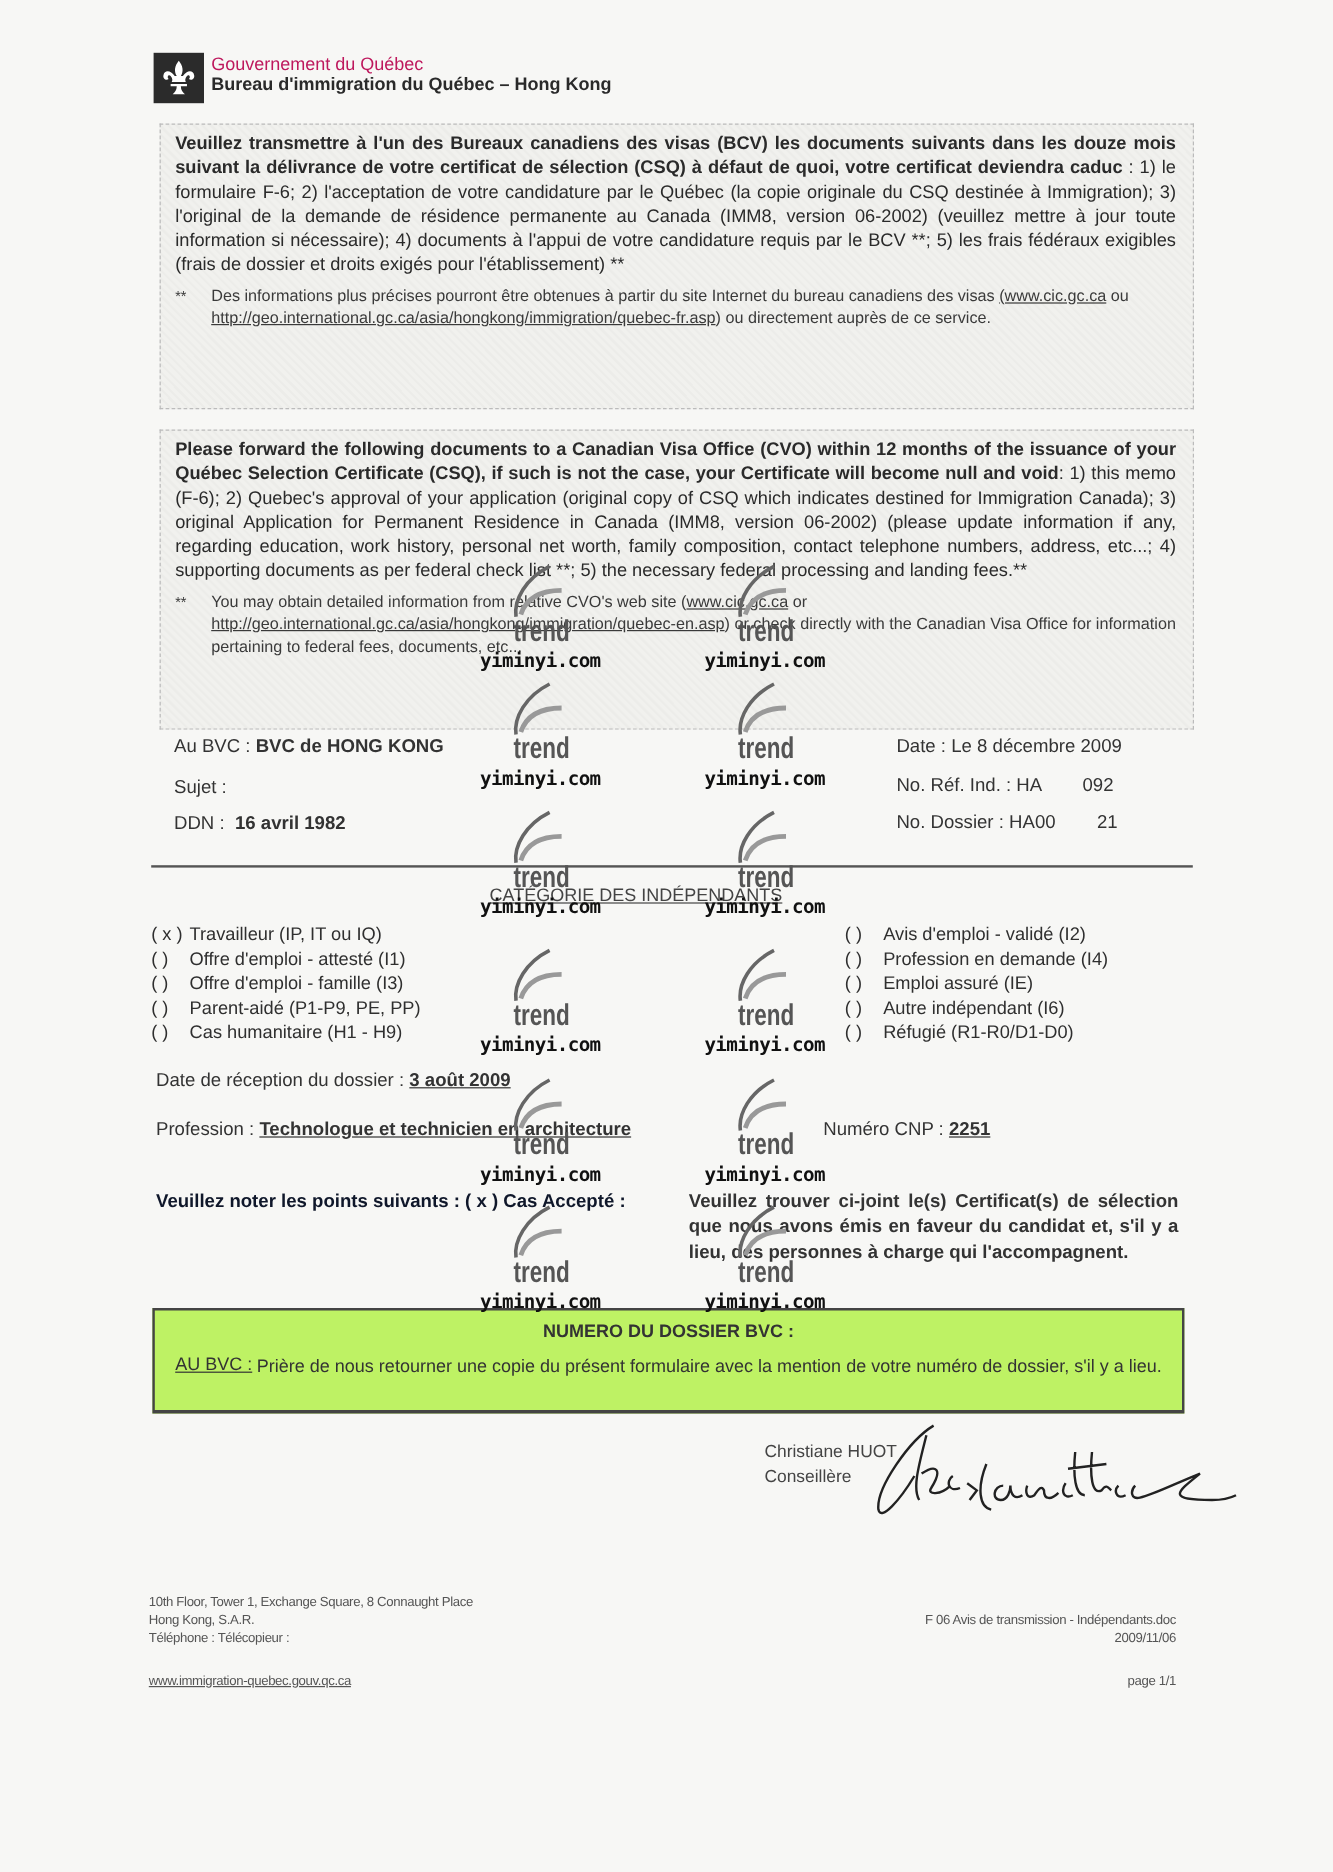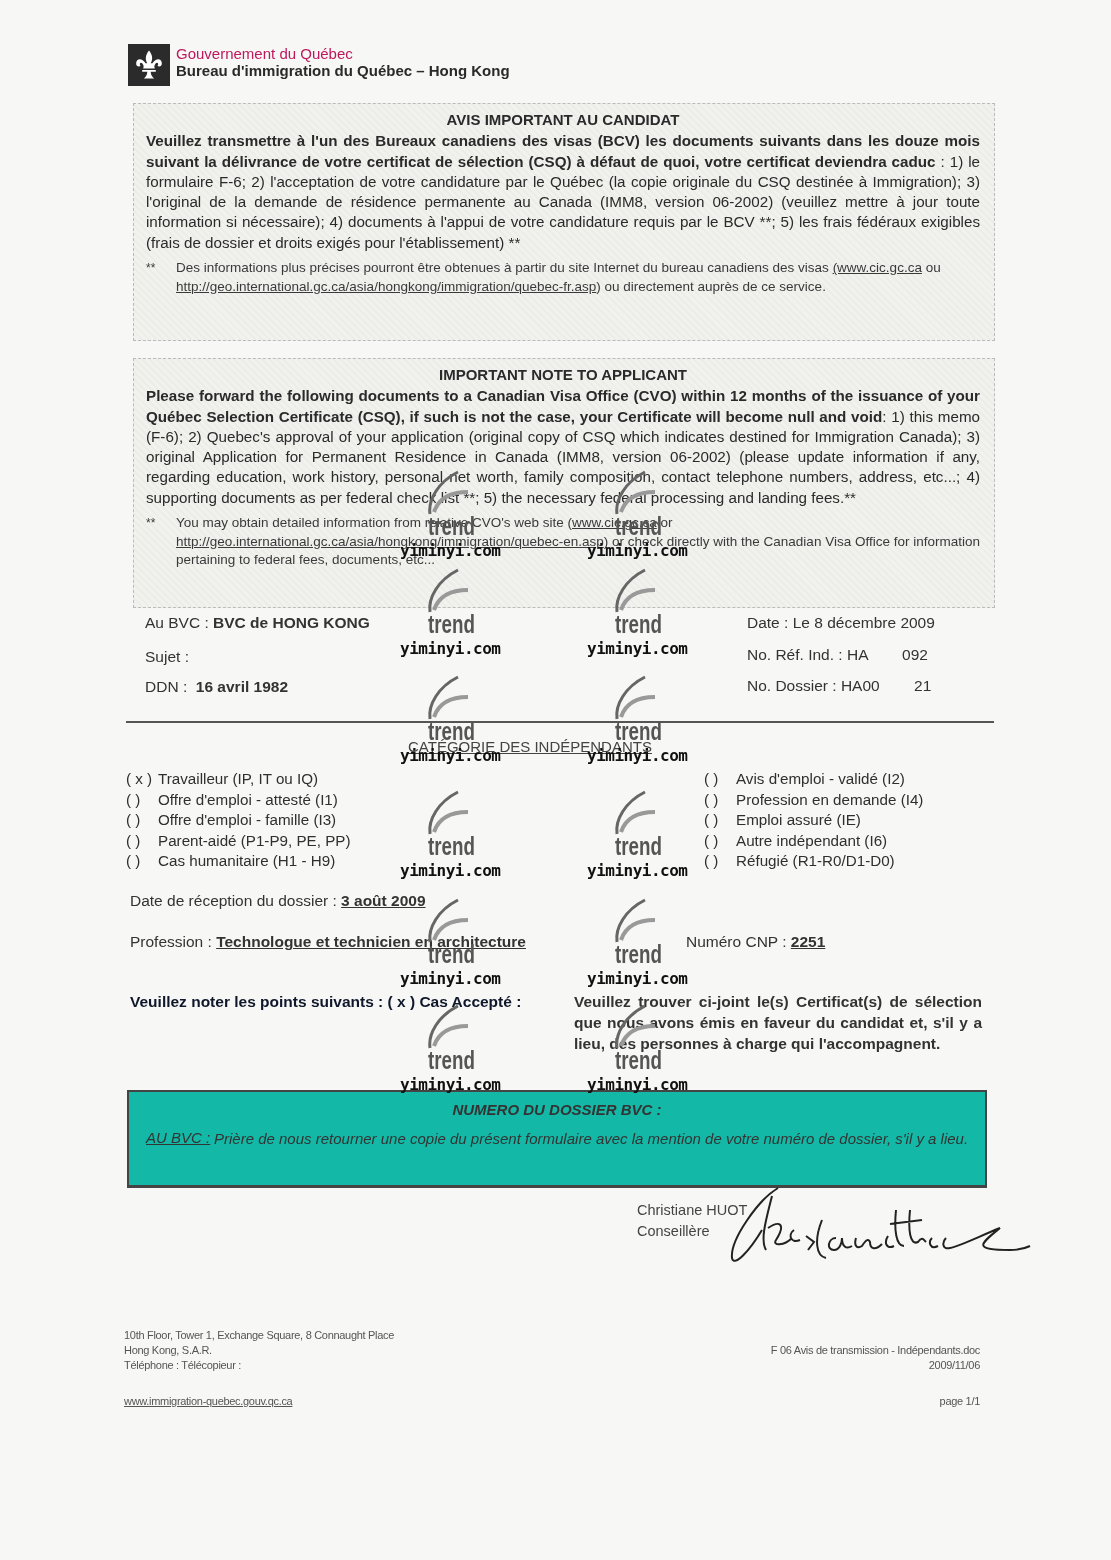--- a/index.html
+++ b/index.html
@@ -35,21 +35,21 @@
   .cat-title { left: 408px; top: 738px; font-size: 15px; color:#444; text-decoration: underline; }
 
   .opt { font-size: 15.2px; line-height: 20.5px; color:#2f2f2f; white-space: nowrap; }
   .chk { display:inline-block; width: 32px; }
 
   .ital { font-size: 15.5px; color:#333; }
   .ital .v { font-weight: bold; text-decoration: underline; }
   .notes { font-size: 15.5px; font-weight: bold; color:#0f172a; }
   .accept-text { left: 574px; top: 991px; width: 408px; font-size: 15.5px; line-height: 21px; font-weight: bold; text-align: justify; color:#333; }
 
-  .bvc-box { left: 127px; top: 1090px; width: 860px; height: 98px; border: 2px solid #444; border-bottom-width: 3px; box-sizing: border-box; background:#14b8a6;font-style:italic; }
+  .bvc-box { left: 127px; top: 1090px; width: 860px; height: 88px; border: 2px solid #444; border-bottom-width: 3px; box-sizing: border-box; background:#bef264; }
   .bvc-title { position:absolute; left:0; right:0; top: 9px; text-align:center; font-size: 15px; font-weight: bold; color:#333; }
   .bvc-label { position:absolute; left: 17px; top: 37px; font-size: 15px; text-decoration: underline; color:#333; }
   .bvc-text { position:absolute; left: 85px; top: 37px; width: 770px; font-size: 15px; line-height: 20px; color:#333; }
 
   .sig-name { left: 637px; top: 1200px; font-size: 14.5px; color:#444; line-height: 21px; }
   .sig-svg { left: 710px; top: 1180px; }
 
   .foot { font-size: 11px; color:#555; line-height: 15px; letter-spacing: -0.3px; }
   .foot-r { text-align: right; }
 
@@ -63,30 +63,28 @@
 
 <div class="abs logo-box">
   <svg viewBox="0 0 40 40">
     <path fill="#fff" d="M20 3 C16 8 15 13 18 18 L16 18 C12 12 6 12 5 17 C4 21 8 23 10 21 C8 19 10 16 12 18 C14 20 14 23 13 24 L27 24 C26 23 26 20 28 18 C30 16 32 19 30 21 C32 23 36 21 35 17 C34 12 28 12 24 18 L22 18 C25 13 24 8 20 3 Z M12 26 L28 26 L28 28 L22 28 C22 32 24 34 26 36 L14 36 C16 34 18 32 18 28 L12 28 Z"></path>
   </svg>
 </div>
 <div class="abs hdr1">Gouvernement du Québec</div>
 <div class="abs hdr2">Bureau d'immigration du Québec – Hong Kong</div>
 
 <div class="abs notice notice-fr">
-  <div class="title">AVIS IMPORTANT AU CANDIDAT</div>
   <div><b>Veuillez transmettre à l'un des Bureaux canadiens des visas (BCV) les documents suivants dans les douze mois suivant la délivrance de votre certificat de sélection (CSQ) à défaut de quoi, votre certificat deviendra caduc</b><span> : 1) le formulaire F-6; 2) l'acceptation de votre candidature par le Québec (la copie originale du CSQ destinée à Immigration); 3) l'original de la demande de résidence permanente au Canada (IMM8, version 06-2002) (veuillez mettre à jour toute information si nécessaire); 4) documents à l'appui de votre candidature requis par le BCV **; 5) les frais fédéraux exigibles (frais de dossier et droits exigés pour l'établissement) **</span></div>
   <div class="fn">
     <span class="star">**</span>
     <span><span>Des informations plus précises pourront être obtenues à partir du site Internet du bureau canadiens des visas </span><span class="u">(www.cic.gc.ca</span><span> ou </span><span class="u">http://geo.international.gc.ca/asia/hongkong/immigration/quebec-fr.asp</span><span>) ou directement auprès de ce service.</span></span>
   </div>
 </div>
 
 <div class="abs notice notice-en">
-  <div class="title">IMPORTANT NOTE TO APPLICANT</div>
   <div><b>Please forward the following documents to a Canadian Visa Office (CVO) within 12 months of the issuance of your Québec Selection Certificate (CSQ), if such is not the case, your Certificate will become null and void</b><span>:  1) this memo (F-6);  2) Quebec's approval of your application (original copy of CSQ which indicates destined for Immigration Canada);  3) original Application for Permanent Residence in Canada (IMM8, version 06-2002) (please update information if any, regarding education, work history, personal net worth, family composition, contact telephone numbers, address, etc...;  4)  supporting documents as per federal check list **; 5) the necessary federal processing and landing fees.**</span></div>
   <div class="fn">
     <span class="star">**</span>
     <span><span>You may obtain detailed information from relative CVO's web site (</span><span class="u">www.cic.gc.ca</span><span> or </span><span class="u">http://geo.international.gc.ca/asia/hongkong/immigration/quebec-en.asp</span><span>) or check directly with the Canadian Visa Office for information pertaining to federal fees, documents, etc...</span></span>
   </div>
 </div>
 
 <div class="abs info" style="left:128px; top:614px;"><span>Au BVC : </span><b>BVC de HONG KONG</b></div>
 <div class="abs info" style="left:128px; top:648px;">Sujet :</div>
 <div class="abs info" style="left:128px; top:678px;"><span>DDN : </span>&nbsp;<b>16 avril 1982</b></div>

